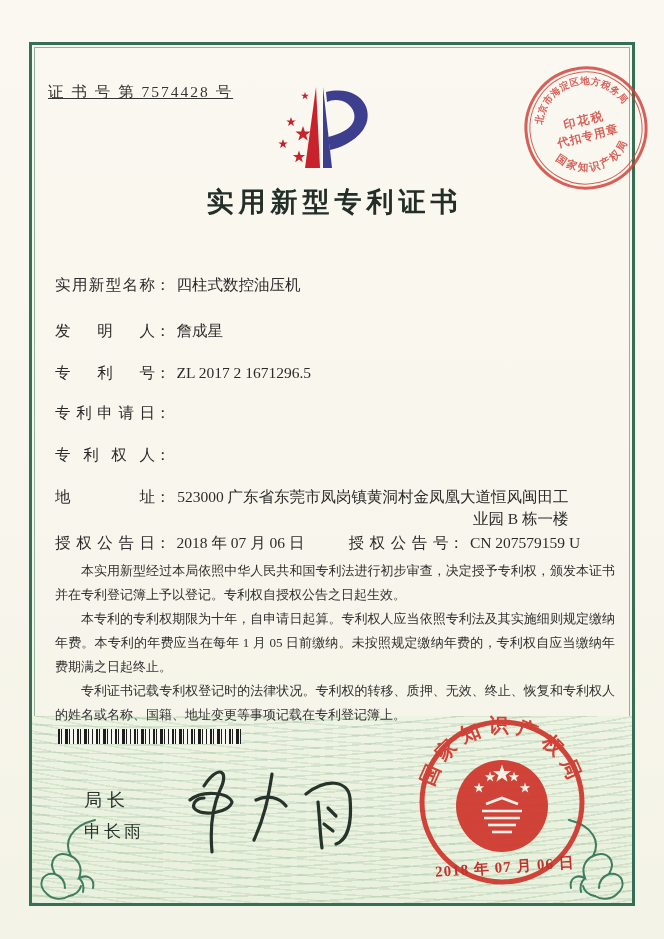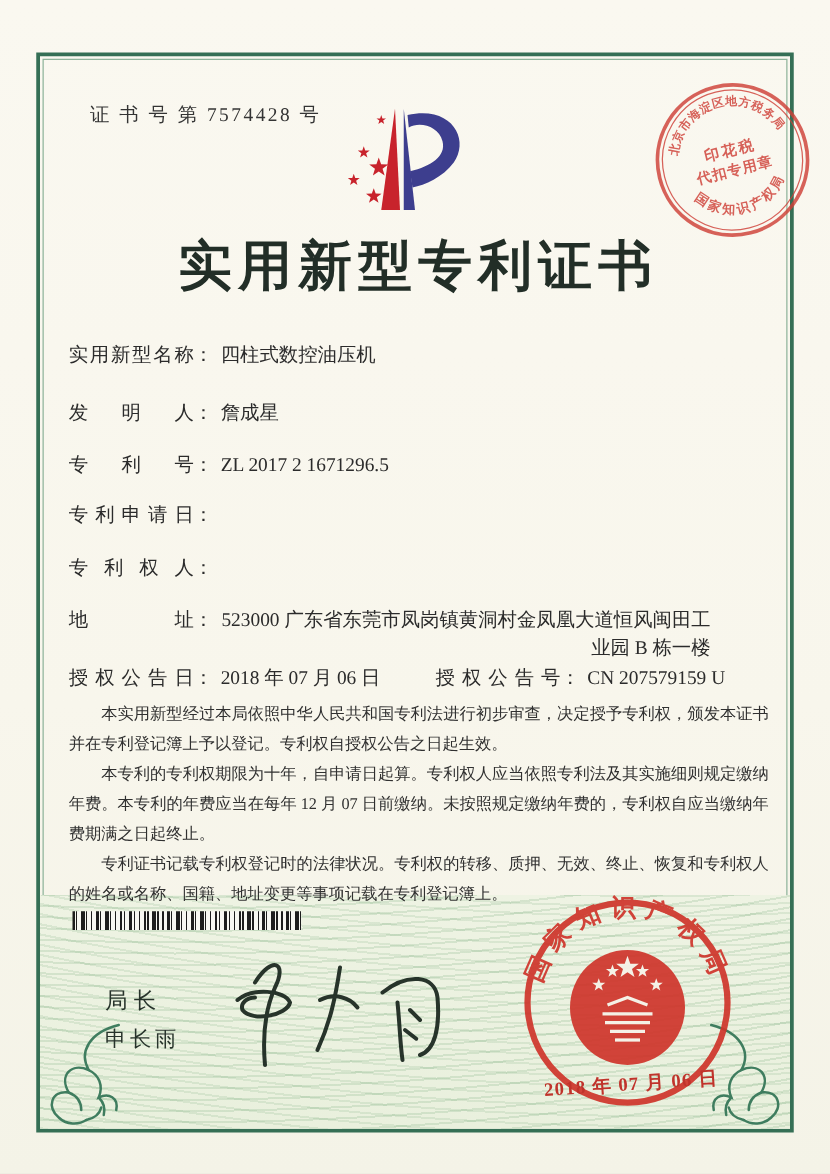--- a/index.html
+++ b/index.html
@@ -15,25 +15,25 @@
   
   .guilloche{position:absolute;left:0;right:0;top:671px;bottom:0;
     background:
       repeating-radial-gradient(circle at 18% -2600px, rgba(110,165,115,.20) 0 1.6px, transparent 1.6px 9px),
       repeating-radial-gradient(circle at 82% -2400px, rgba(110,165,115,.16) 0 1.6px, transparent 1.6px 8px),
       linear-gradient(180deg,#eef3e3,#e9f0dd);}
   .corner{position:absolute;bottom:1px;}
   .corner-left{left:1px;}
   .corner-right{right:1px;transform:scaleX(-1);}
   
-  .cert-no{position:absolute;left:72px;top:82px;font-size:15.5px;letter-spacing:2px;color:#343434;}
+  .cert-no{position:absolute;left:48px;top:82px;font-size:15.5px;letter-spacing:2px;color:#343434;text-decoration:underline;}
   .tax-stamp{position:absolute;left:518px;top:58px;}
   .logo{position:absolute;left:266px;top:84px;}
   .title{position:absolute;left:0;right:0;top:184px;text-align:center;
-    font-size:43px;font-weight:700;letter-spacing:5px;padding-left:5px;color:#222e27;}
+    font-size:27px;font-weight:700;letter-spacing:5px;padding-left:5px;color:#222e27;}
   
   .frow{position:absolute;left:55px;display:flex;align-items:flex-start;
     font-size:15.5px;line-height:22px;color:#2b2b2b;}
   .flabel{display:inline-block;width:100px;text-align:justify;text-align-last:justify;flex:0 0 auto;}
   .fcolon{flex:0 0 auto;margin-right:6px;}
   .fvalue{flex:0 1 auto;text-align:right;}
   .frow-addr .fvalue{width:392px;}
   .grant-right{margin-left:44px;display:flex;}
   
   .paras{position:absolute;left:55px;width:560px;top:559px;}
@@ -157,21 +157,21 @@
       <span class="fvalue">2018 年 07 月 06 日</span>
     <span class="grant-right">
         <span class="flabel">授权公告号</span>
         <span class="fcolon">：</span>
         <span class="fvalue">CN 207579159 U</span>
       </span>
   </div>
 
   <div class="paras">
     <p>本实用新型经过本局依照中华人民共和国专利法进行初步审查，决定授予专利权，颁发本证书并在专利登记簿上予以登记。专利权自授权公告之日起生效。</p>
-    <p>本专利的专利权期限为十年，自申请日起算。专利权人应当依照专利法及其实施细则规定缴纳年费。本专利的年费应当在每年 12 月 07 日前缴纳。未按照规定缴纳年费的，专利权自应当缴纳年费期满之日起终止。</p>
+    <p>本专利的专利权期限为十年，自申请日起算。专利权人应当依照专利法及其实施细则规定缴纳年费。本专利的年费应当在每年 1 月 05 日前缴纳。未按照规定缴纳年费的，专利权自应当缴纳年费期满之日起终止。</p>
     <p>专利证书记载专利权登记时的法律状况。专利权的转移、质押、无效、终止、恢复和专利权人的姓名或名称、国籍、地址变更等事项记载在专利登记簿上。</p>
   </div>
 
   <div class="barcode"></div>
 
   <div class="officer-title">局长</div>
   <div class="officer-name">申长雨</div>
   <svg class="signature" width="200" height="105" viewBox="0 0 200 105">
     <g stroke="#17241c" stroke-width="3.2" fill="none" stroke-linecap="round" stroke-linejoin="round" opacity="0.92">
       <path d="M36,30 C50,8 62,14 52,34 C44,52 42,74 44,96"></path>

